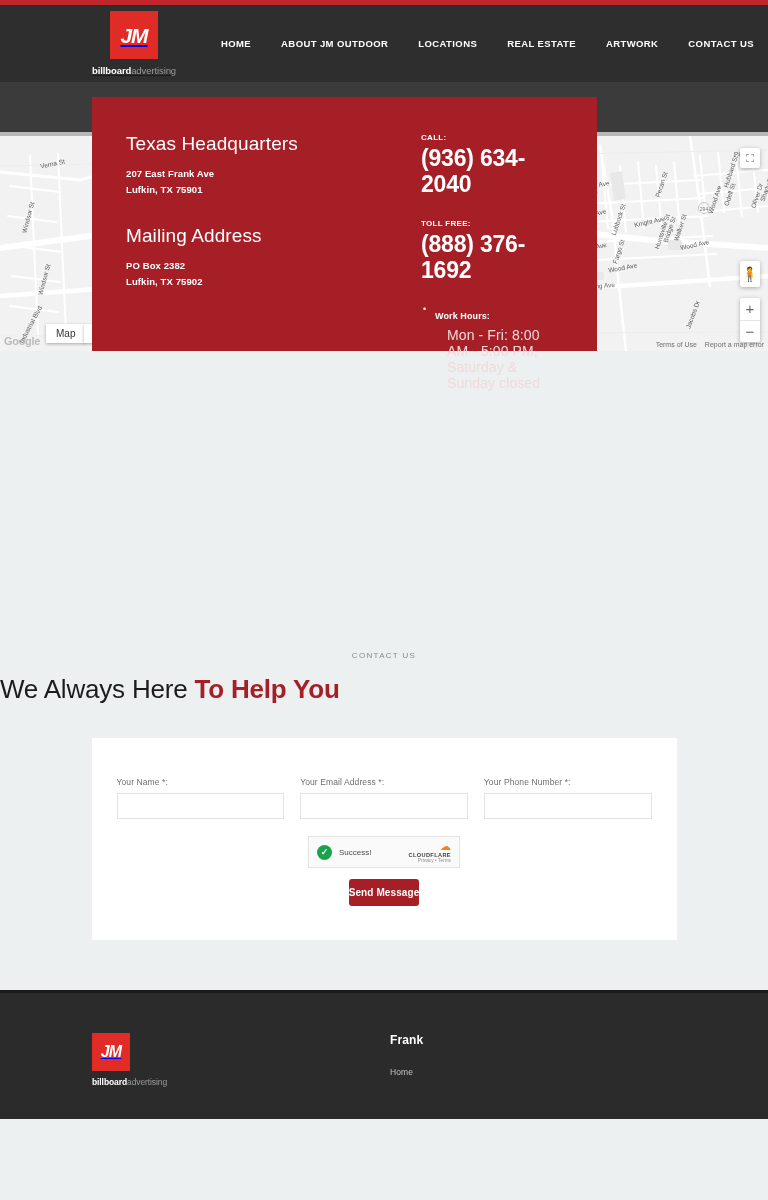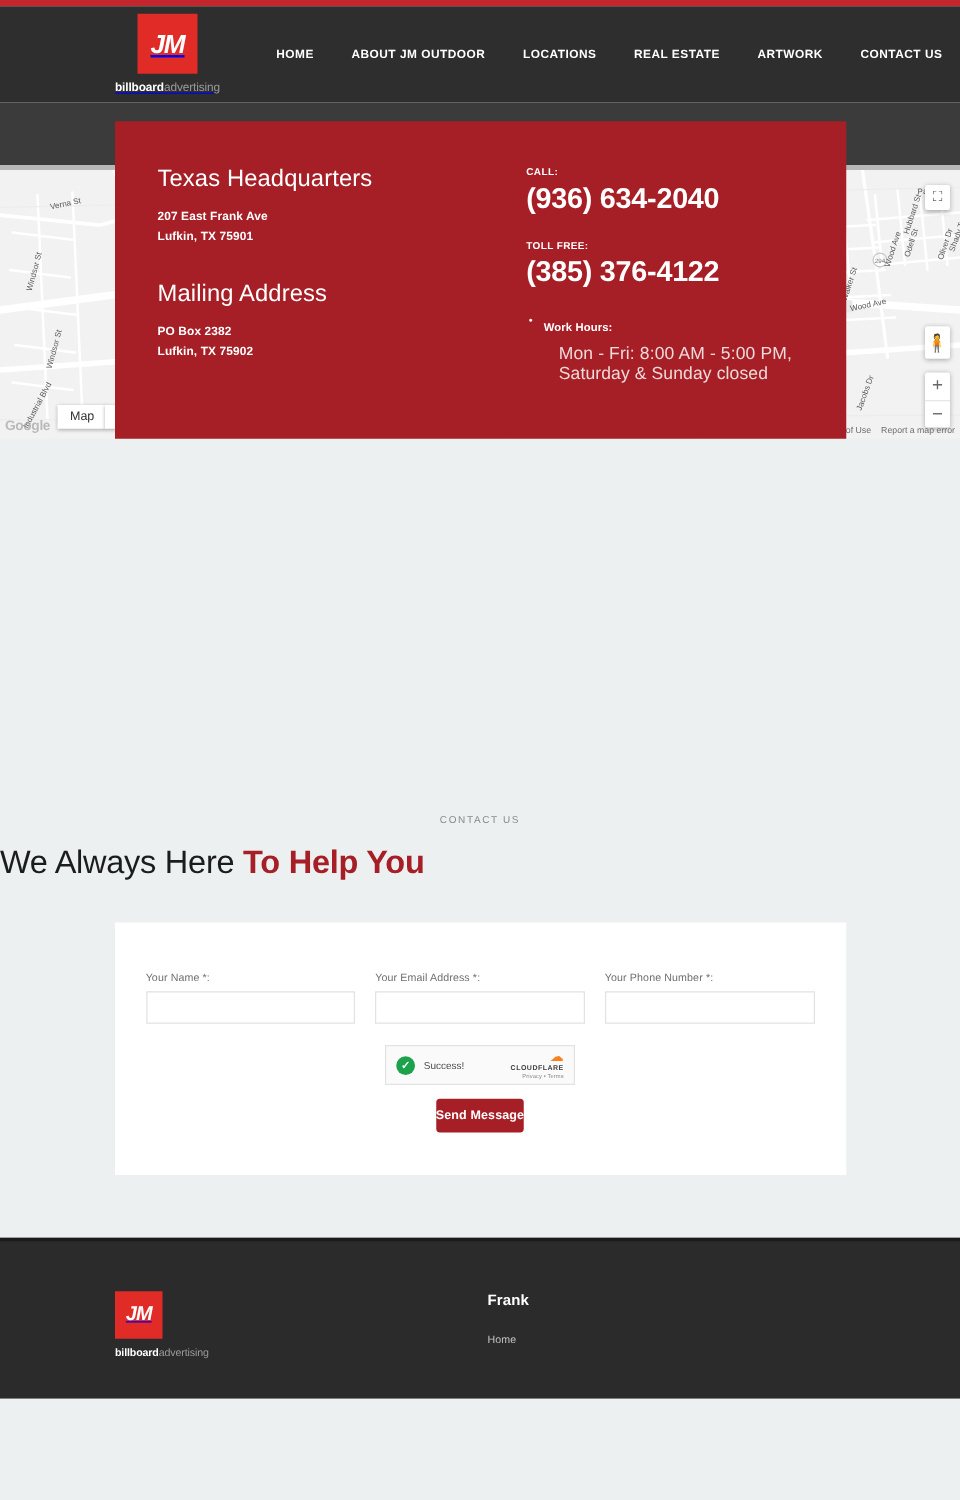--- a/index.html
+++ b/index.html
@@ -146,21 +146,21 @@
     position: absolute; font-size: 6.5px; color: #5b5b5b;
     white-space: nowrap; pointer-events: none;
   }
   .map-label.dt { font-size: 7px; letter-spacing: 1.2px; color: #7a7a7a; }
 
   
   .contact-card-zone { position: relative; }
   .contact-card {
     position: absolute;
     left: 92px; top: -254px;
-    width: 585px; height: 254px;
+    width: 505px; height: 254px;
     background: #a61f26;
     z-index: 5;
     display: flex;
     padding: 36px 34px 0 34px;
   }
   .cc-left { width: 265px; }
   .cc-right { flex: 1; padding-left: 30px; }
   .cc-h {
     color: #fff; font-size: 19px; font-weight: 400;
     letter-spacing: 0.1px; margin-bottom: 11px;
@@ -506,21 +506,21 @@
       <div class="cc-line">207 East Frank Ave</div>
       <div class="cc-line">Lufkin, TX 75901</div>
       <h2 class="cc-h second">Mailing Address</h2>
       <div class="cc-line">PO Box 2382</div>
       <div class="cc-line">Lufkin, TX 75902</div>
     </div>
     <div class="cc-right">
       <div class="cc-kicker">CALL:</div>
       <a class="cc-phone" href="#" style="display:block;text-decoration:none">(936) 634-2040</a>
       <div class="cc-kicker">TOLL FREE:</div>
-      <a class="cc-phone" href="#" style="display:block;text-decoration:none">(385) 376-4122</a>
+      <a class="cc-phone" href="#" style="display:block;text-decoration:none">(888) 376-1692</a>
       <ul class="cc-hours-list">
         <li class="cc-hours-li">
           <span class="cc-hours-title">Work Hours:</span>
           <div class="cc-hours-text">Mon - Fri: 8:00 AM - 5:00 PM, Saturday &amp; Sunday closed</div>
         </li>
       </ul>
     </div>
   </section>
 
   <section class="form-section">

